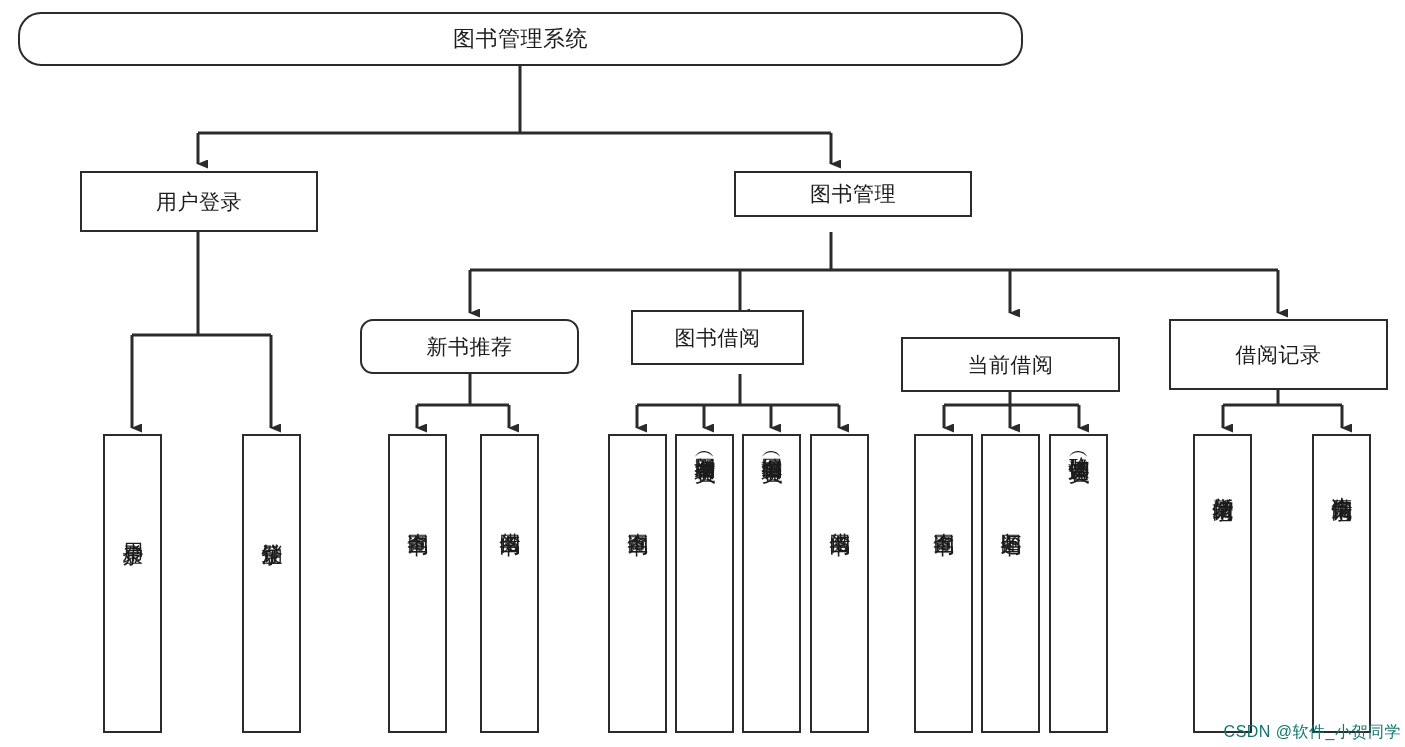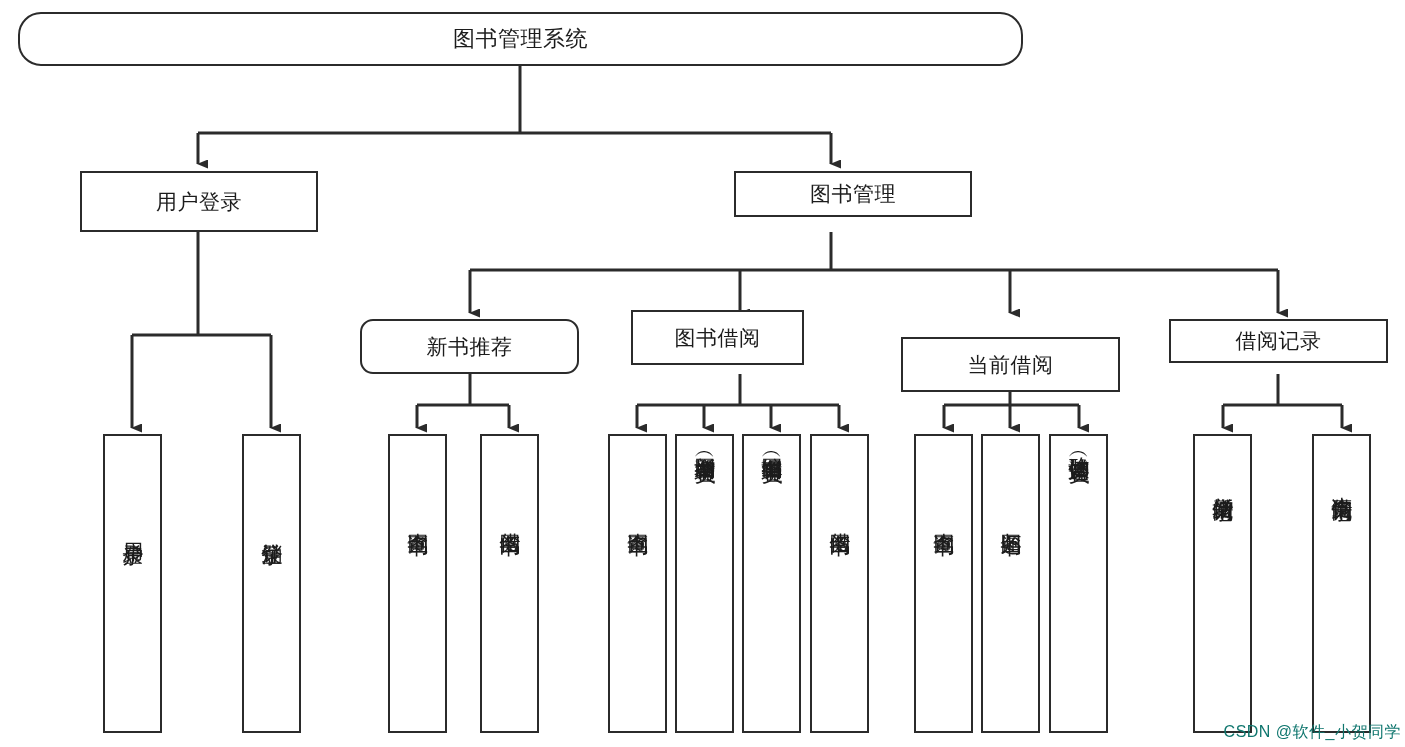--- a/index.html
+++ b/index.html
@@ -136,21 +136,21 @@
 
   <div class="node horiz" style="left:360px; top:319px; width:219px; height:55px;border-radius:13px;">
     <span>新书推荐</span>
   </div>
   <div class="node horiz" style="left:631px; top:310px; width:173px; height:55px;">
     <span>图书借阅</span>
   </div>
   <div class="node horiz" style="left:901px; top:337px; width:219px; height:55px;">
     <span>当前借阅</span>
   </div>
-  <div class="node horiz" style="left:1169px; top:319px; width:219px; height:44px;">
+  <div class="node horiz" style="left:1169px; top:319px; width:219px; height:71px;">
     <span>借阅记录</span>
   </div>
 
   <div class="node vert" style="left:103px; top:434px; width:59px; height:299px; padding-top:90px;">
     <span class="vtext">用户登录</span>
   </div>
   <div class="node vert" style="left:242px; top:434px; width:59px; height:299px; padding-top:90px;">
     <span class="vtext">注销登录</span>
   </div>
 

